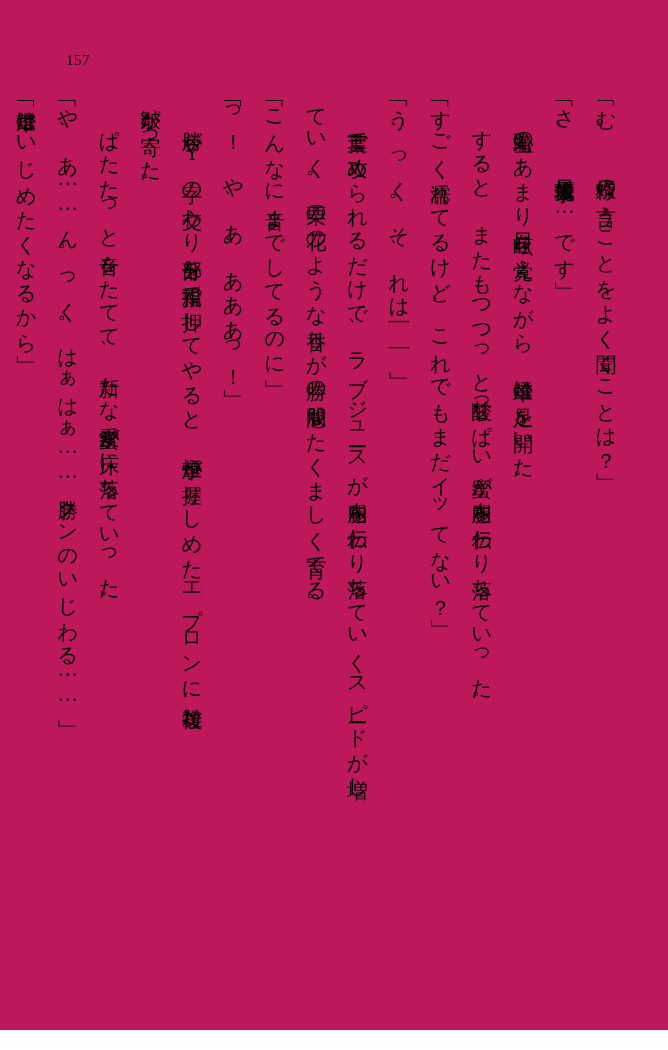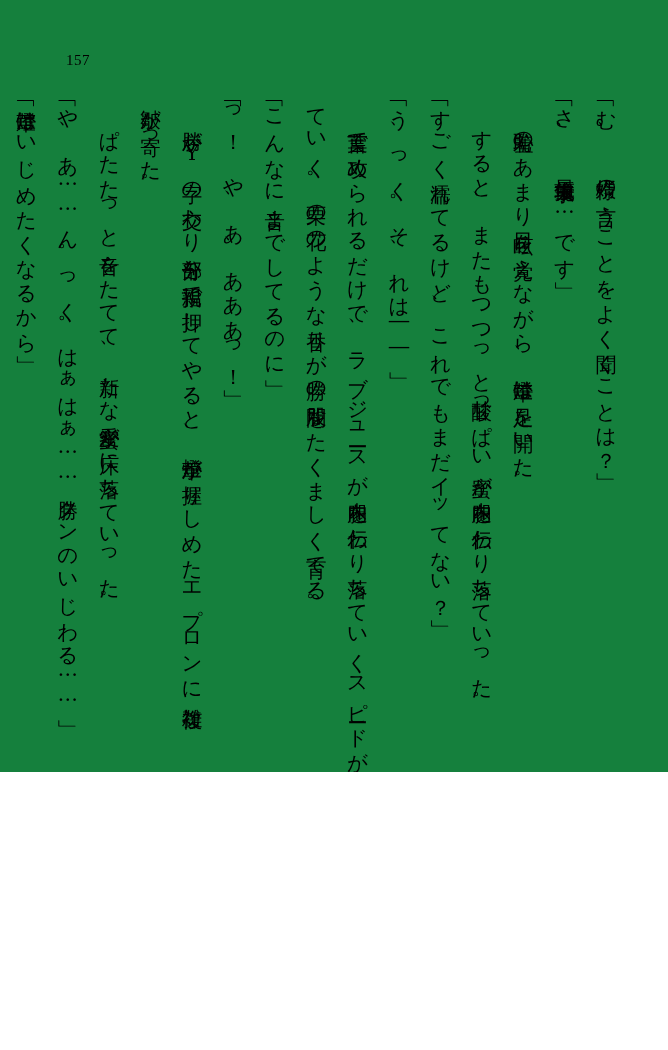--- a/index.html
+++ b/index.html
@@ -3,22 +3,22 @@
 <meta charset="utf-8">
 <style>
   html, body {
     margin: 0;
     padding: 0;
     background: #ffffff;
   }
   .page {
     position: relative;
     width: 668px;
-    height: 772px;
-    background: #15803d;
+    height: 1030px;
+    background: #be185d;
     overflow: hidden;
     font-family: "DejaVu Serif", "Liberation Serif", serif;
     color: #000000;
   }
   .page-number {
     position: absolute;
     top: 52px;
     left: 66px;
     font-size: 15px;
     letter-spacing: 0.5px;

